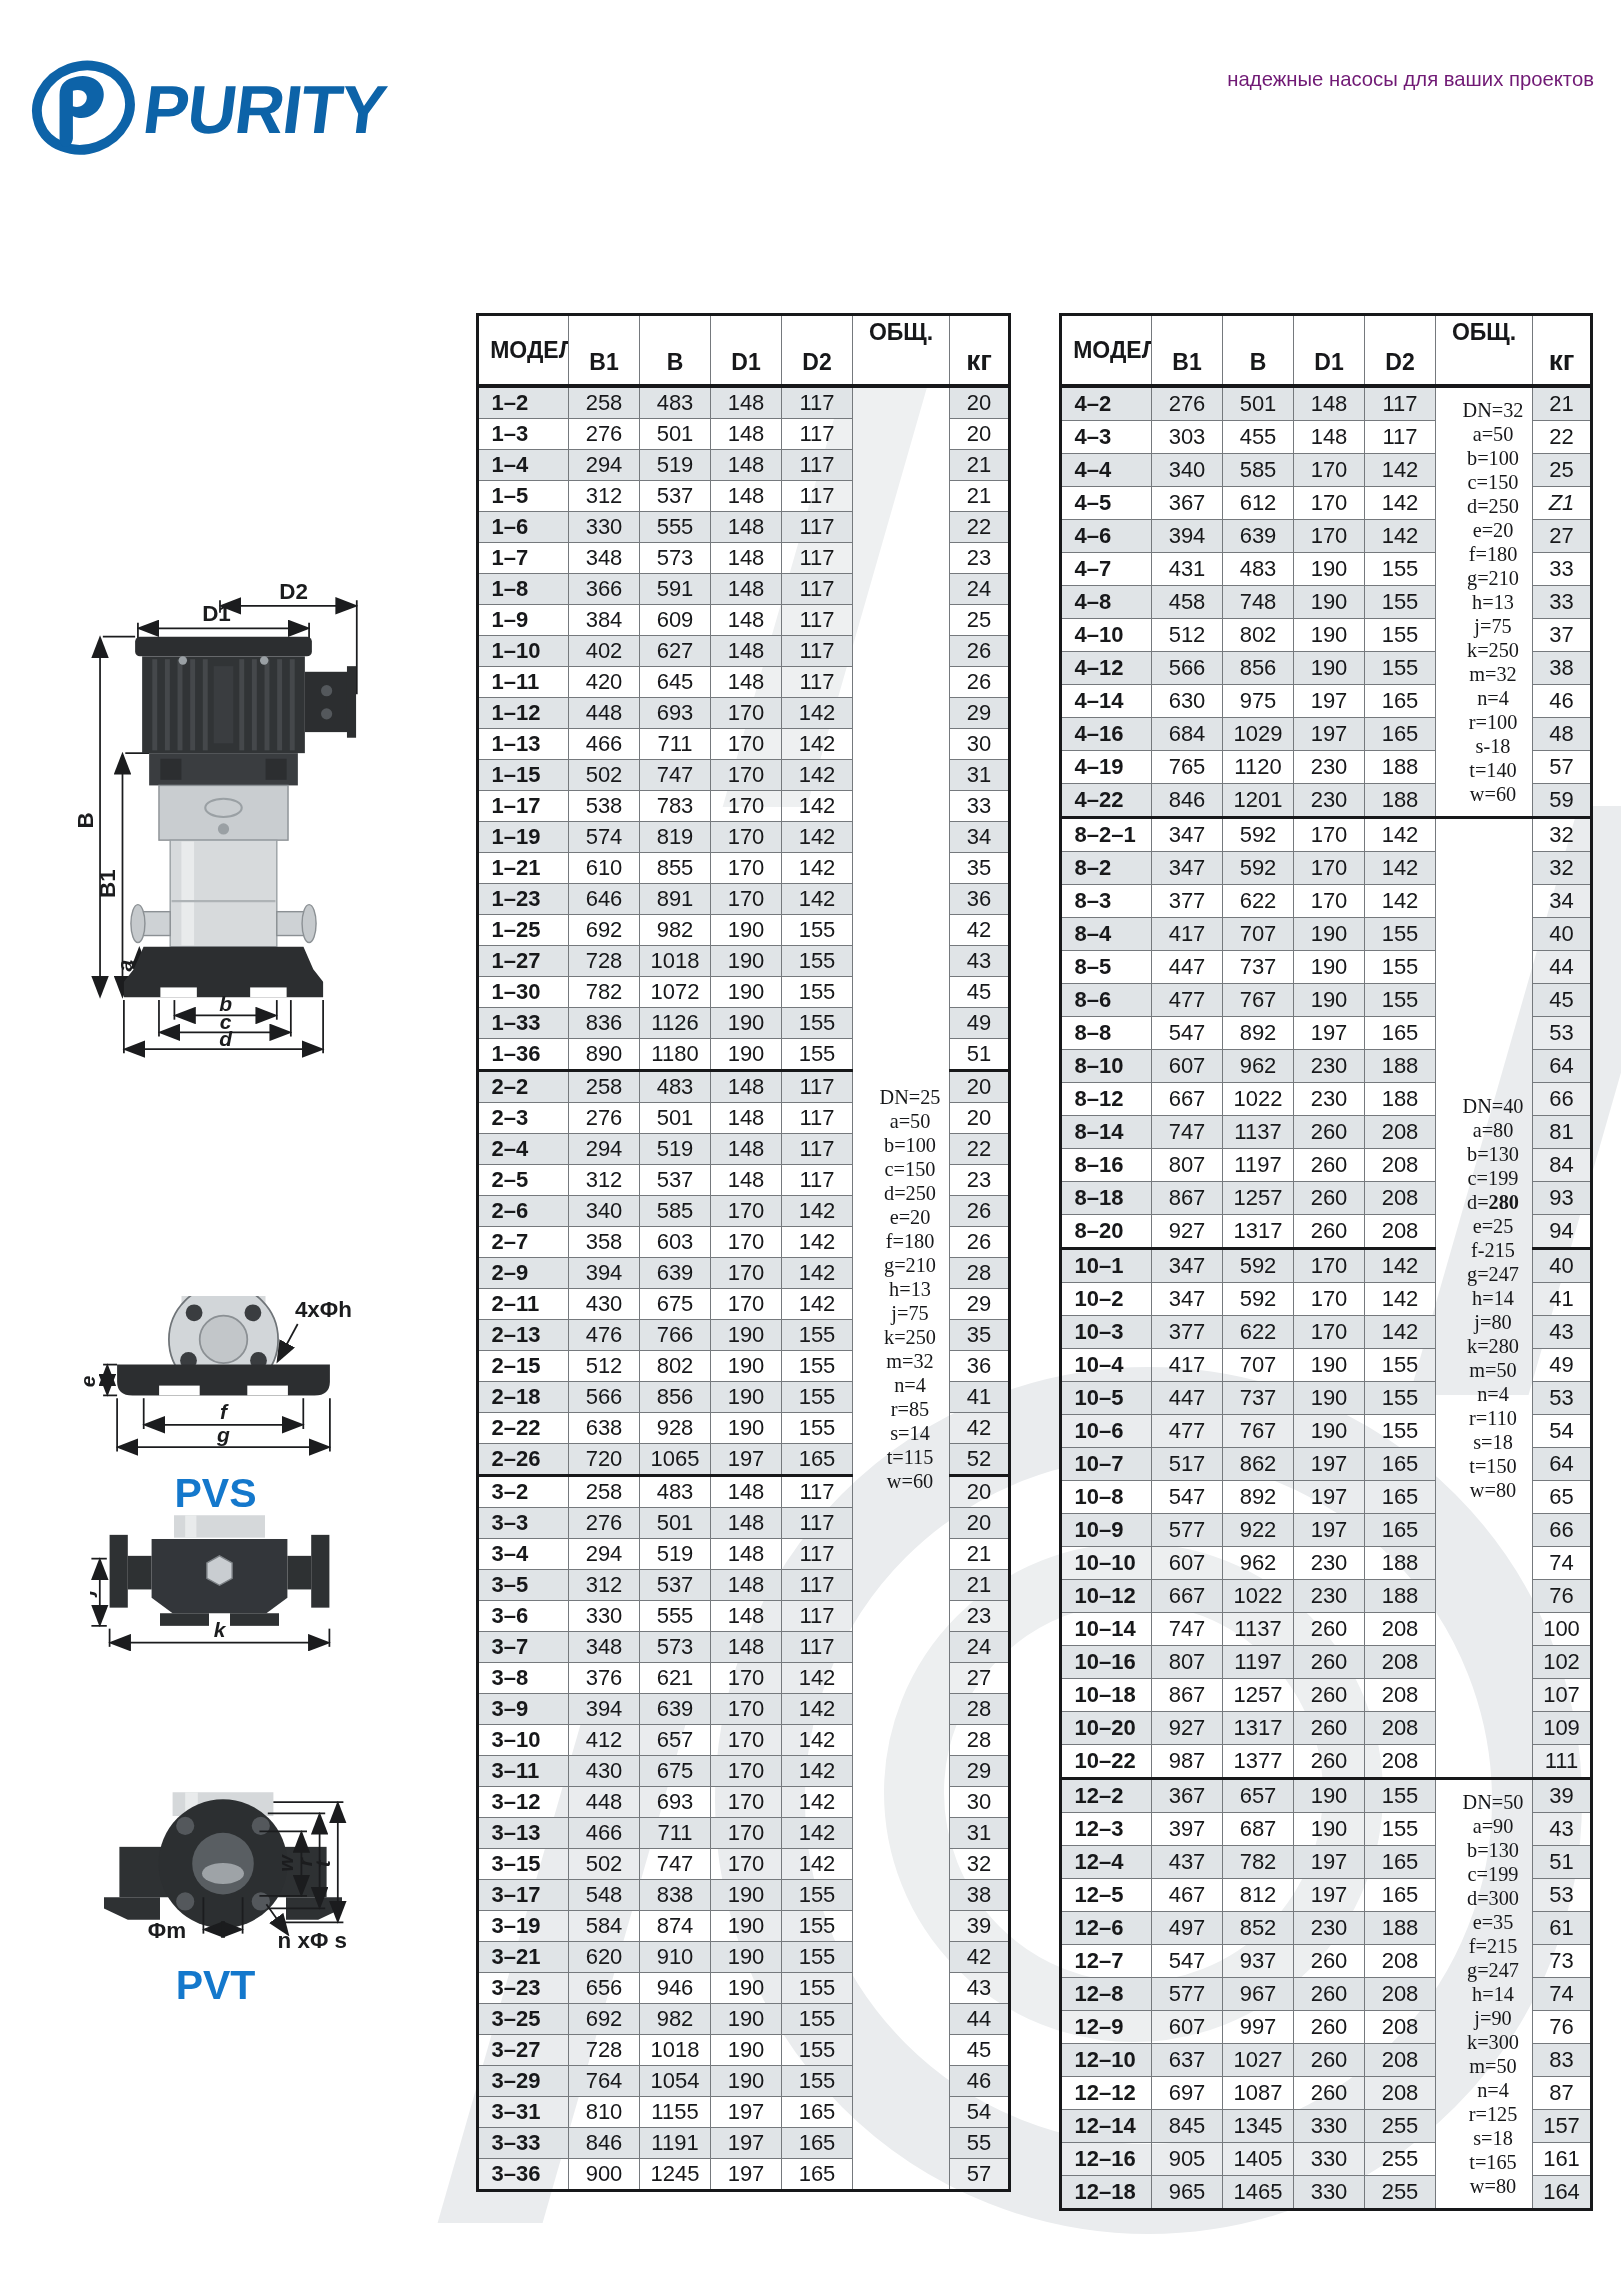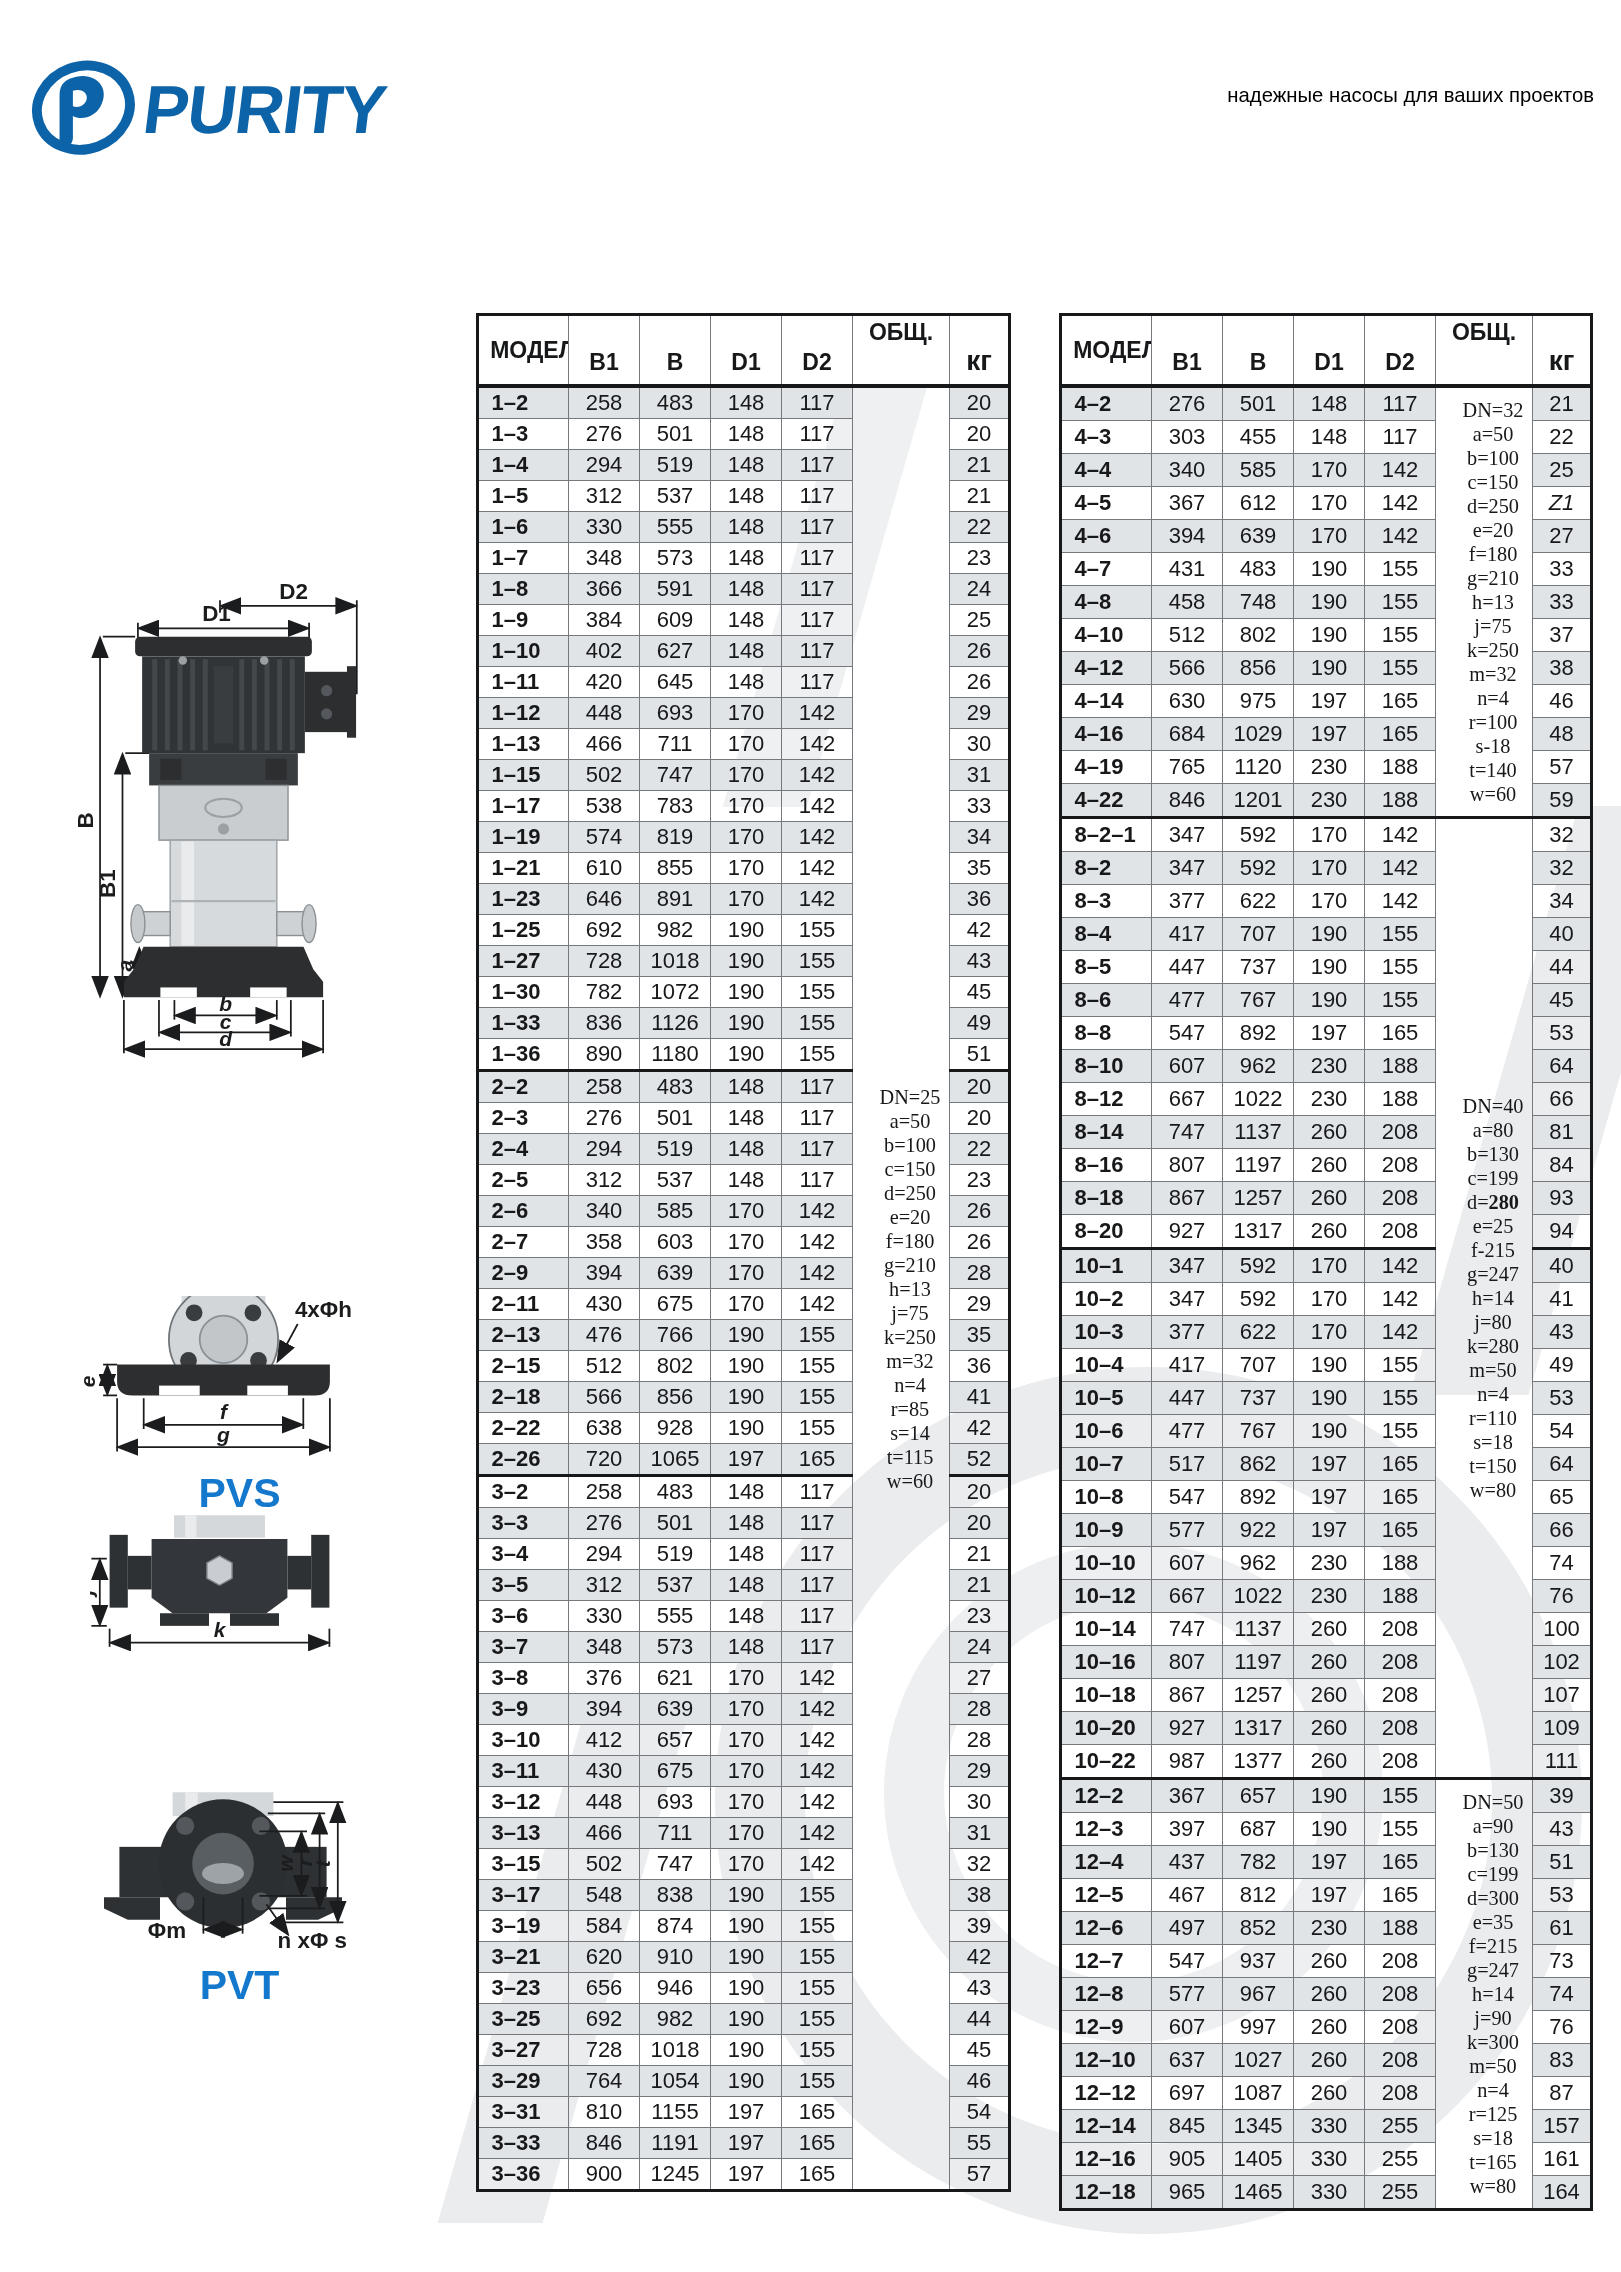--- a/index.html
+++ b/index.html
@@ -9,21 +9,21 @@
   .wm{position:absolute;z-index:0;}
   .wm-c1{left:715px;top:1367px;width:687px;height:687px;border:90px solid #eaecee;border-radius:50%;}
   .wm-c2{left:884px;top:1543px;width:379px;height:379px;border:60px solid #edeff0;border-radius:50%;}
   .wm-b1{left:1494px;top:806px;width:119px;height:589px;background:#eaecee;transform:skewX(-16deg);}
   .wm-b2{left:512px;top:1704px;width:105px;height:519px;background:#eaecee;transform:skewX(-16deg);}
   .wm-b3{left:785px;top:372px;width:84px;height:435px;background:#eef0f1;transform:skewX(-16deg);}
   
   .brand{position:absolute;left:29.5px;top:56px;height:105px;z-index:3;display:flex;align-items:center;}
   .brand-text{font-size:68px;font-weight:800;color:#0d63a8;letter-spacing:-1.4px;
               transform:skewX(-7deg);margin-left:5.6px;}
-  .tagline{position:absolute;top:84px;right:28px;font-size:20.3px;color:#000000;z-index:3;}
+  .tagline{position:absolute;top:68px;right:28px;font-size:20.3px;color:#701a75;z-index:3;}
   
   table.spec{position:absolute;top:313px;border-collapse:collapse;table-layout:fixed;z-index:2;
              border:3.5px solid #17181a;}
   #left-table{left:476px;width:532px;}
   #right-table{left:1059px;width:531px;}
   .spec th,.spec td{border:1.4px solid #75797d;padding:0;overflow:hidden;}
   .spec thead th{border-bottom:4.2px solid #17181a;height:60px;font-size:23px;background:#fff;}
   .spec th.h-model{text-align:left;padding-left:11.2px;vertical-align:middle;}
   .spec th.h-sub{vertical-align:bottom;padding-bottom:8.4px;}
   .spec th.h-total{vertical-align:top;padding-top:3px;}
@@ -34,21 +34,21 @@
   td.model{font-weight:bold;text-align:left;padding-left:12.6px;}
   td.num,td.kg{text-align:center;}
   td.kg.it{font-style:italic;text-align:center;}
   tr.shade td.model,tr.shade td.num,tr.shade td.kg{background:#e0e4e7;}
   tr.sep td{border-top:3.5px solid #17181a;}
   td.obsh{background:transparent;vertical-align:middle;}
   .obsh-lines{padding-left:18px;font-size:20.3px;line-height:24px;text-align:center;font-family:Liberation Serif, serif;}
   
   .diag{position:absolute;z-index:1;}
   .diag svg text{font-family:"Liberation Sans",sans-serif;font-weight:bold;fill:#1b1c1e;}
-  .series-label{position:absolute;left:92px;width:295px;text-align:center;
+  .series-label{position:absolute;left:68px;width:295px;text-align:center;
                 font-size:41px;font-weight:800;color:#1478cc;z-index:1;}
 </style>
 </head>
 <body>
 
 <div class="page">
 
   <div class="wm wm-c1"></div>
   <div class="wm wm-c2"></div>
   <div class="wm wm-b1"></div>

